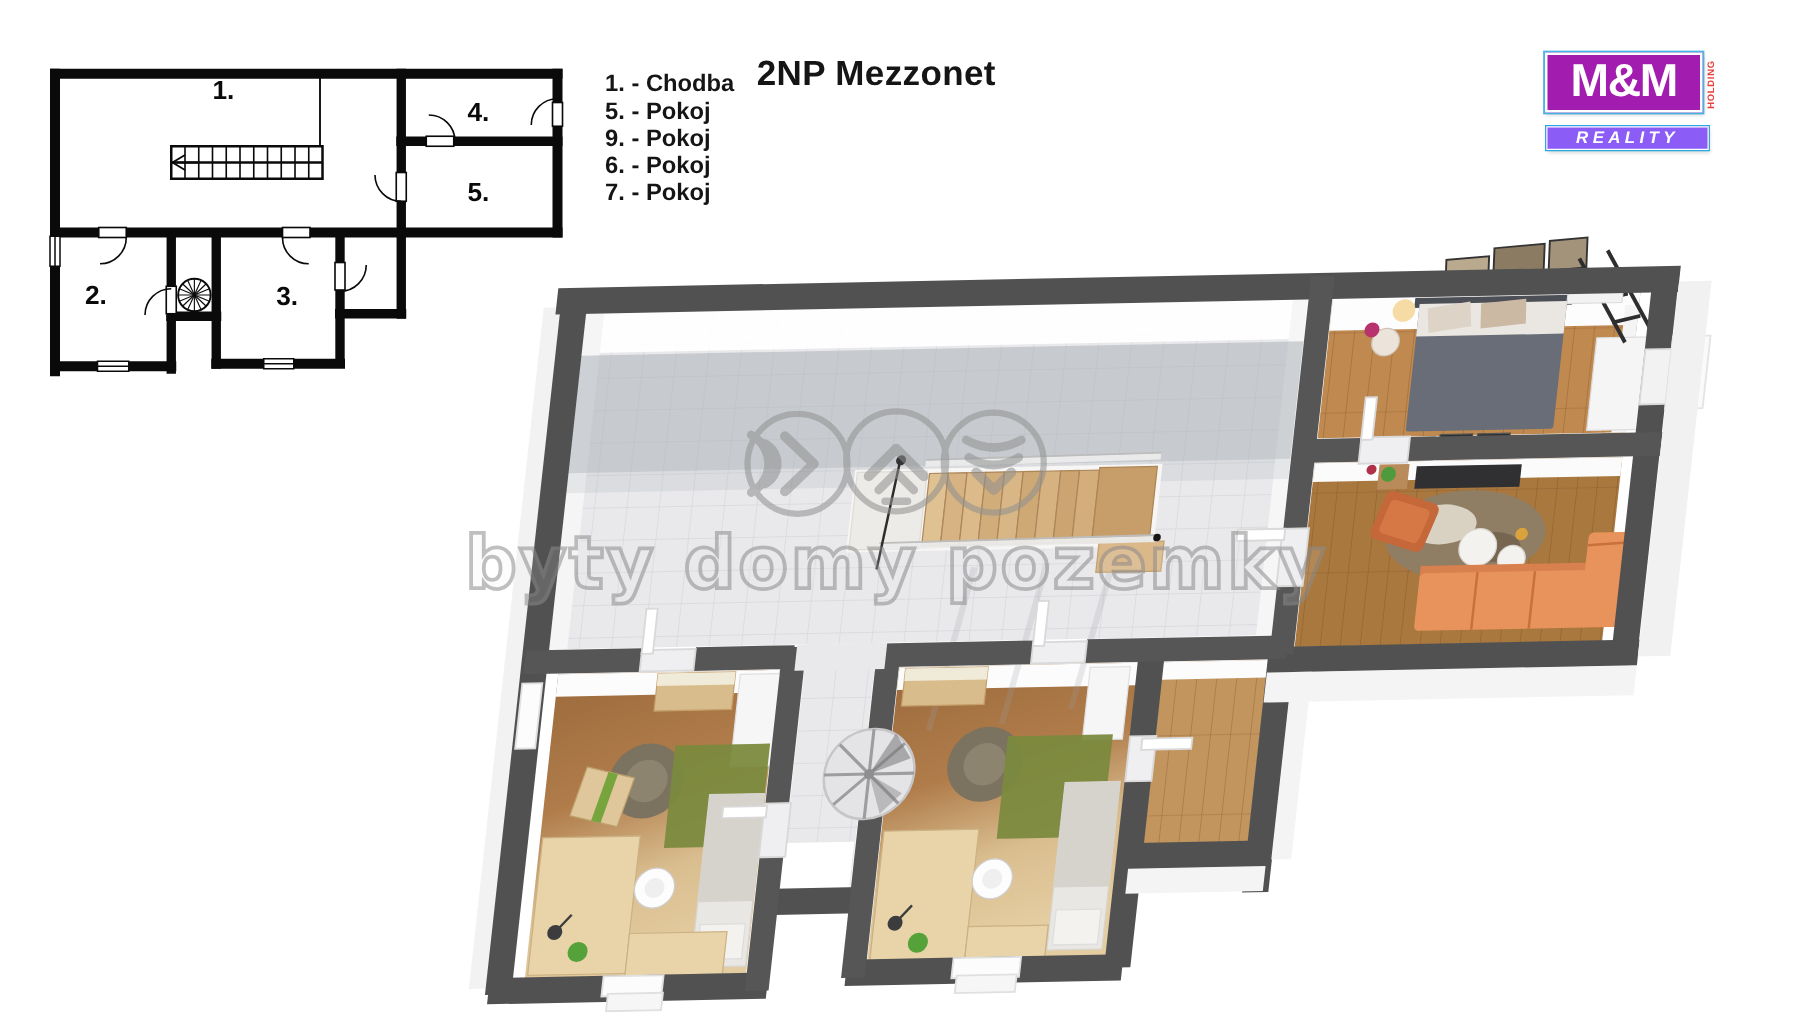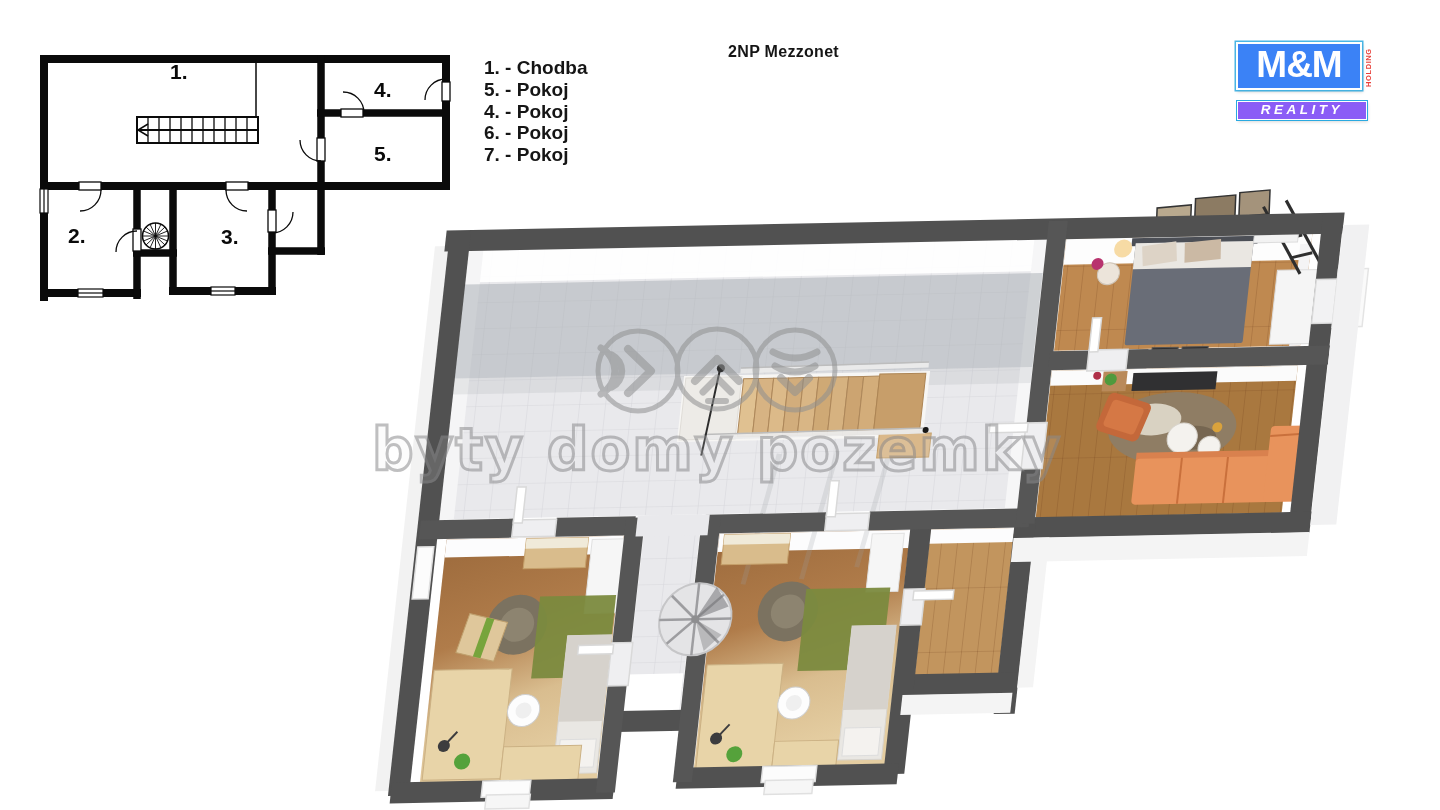--- a/index.html
+++ b/index.html
@@ -1,25 +1,25 @@
 <!DOCTYPE html>
 <html><head>
 <meta charset="utf-8">
 <style>
   html,body{margin:0;padding:0;}
   body{width:1440px;height:810px;background:#ffffff;overflow:hidden;
        font-family:"Liberation Sans",sans-serif;position:relative;}
   .stage{position:absolute;inset:0;width:1440px;height:810px;}
   svg.scene{position:absolute;left:0;top:0;width:1440px;height:810px;display:block;}
-  .page-title{position:absolute;left:529px;top:43px;width:310px;text-align:right;
-      font-size:16px;font-weight:700;color:#151515;letter-spacing:.3px;}
+  .page-title{position:absolute;left:546px;top:43px;width:310px;text-align:center;
+      font-size:28px;font-weight:700;color:#151515;letter-spacing:.3px;}
   .legend{position:absolute;left:484px;top:57px;color:#151515;font-size:19px;
       font-weight:600;line-height:21.8px;white-space:nowrap;}
   .logo{position:absolute;left:1236px;top:42px;width:142px;height:70px;}
-  .logo-red{position:absolute;left:0;top:0;width:122px;height:44px;background:#3b82f6;
+  .logo-red{position:absolute;left:0;top:0;width:122px;height:44px;background:#a21caf;
       border:2px solid #ffffff;box-shadow:0 0 0 1.5px rgba(42,169,224,.85),1px 2px 3px rgba(0,0,0,.18);
       color:#ffffff;font-weight:800;font-size:37px;line-height:42px;text-align:center;
       letter-spacing:-1px;}
   .logo-holding{position:absolute;left:128px;top:3px;height:42px;color:#e8403a;
       font-size:7.5px;font-weight:700;letter-spacing:.6px;writing-mode:vertical-rl;
       transform:rotate(180deg);}
   .logo-blue{position:absolute;left:1px;top:59px;width:128px;height:17px;background:#8b5cf6;
       border:1.5px solid #ffffff;box-shadow:0 0 0 1px #2aa9e0,1px 2px 3px rgba(0,0,0,.15);
       color:#ffffff;font-weight:700;font-style:italic;font-size:13.5px;line-height:16px;
       text-align:center;letter-spacing:3.5px;}
@@ -377,21 +377,21 @@
       <text x="374" y="161">5.</text>
     </g>
   </g>
 </svg>
 
 <div class="page-title">2NP Mezzonet</div>
 
 <div class="legend">
   <div>1. - Chodba</div>
   <div>5. - Pokoj</div>
-  <div>4. - Pokoj</div>
+  <div>9. - Pokoj</div>
   <div>6. - Pokoj</div>
   <div>7. - Pokoj</div>
 </div>
 
 <div class="logo">
   <div class="logo-red">M&amp;M</div>
   <div class="logo-holding">HOLDING</div>
   <div class="logo-blue">REALITY</div>
 </div>
 

